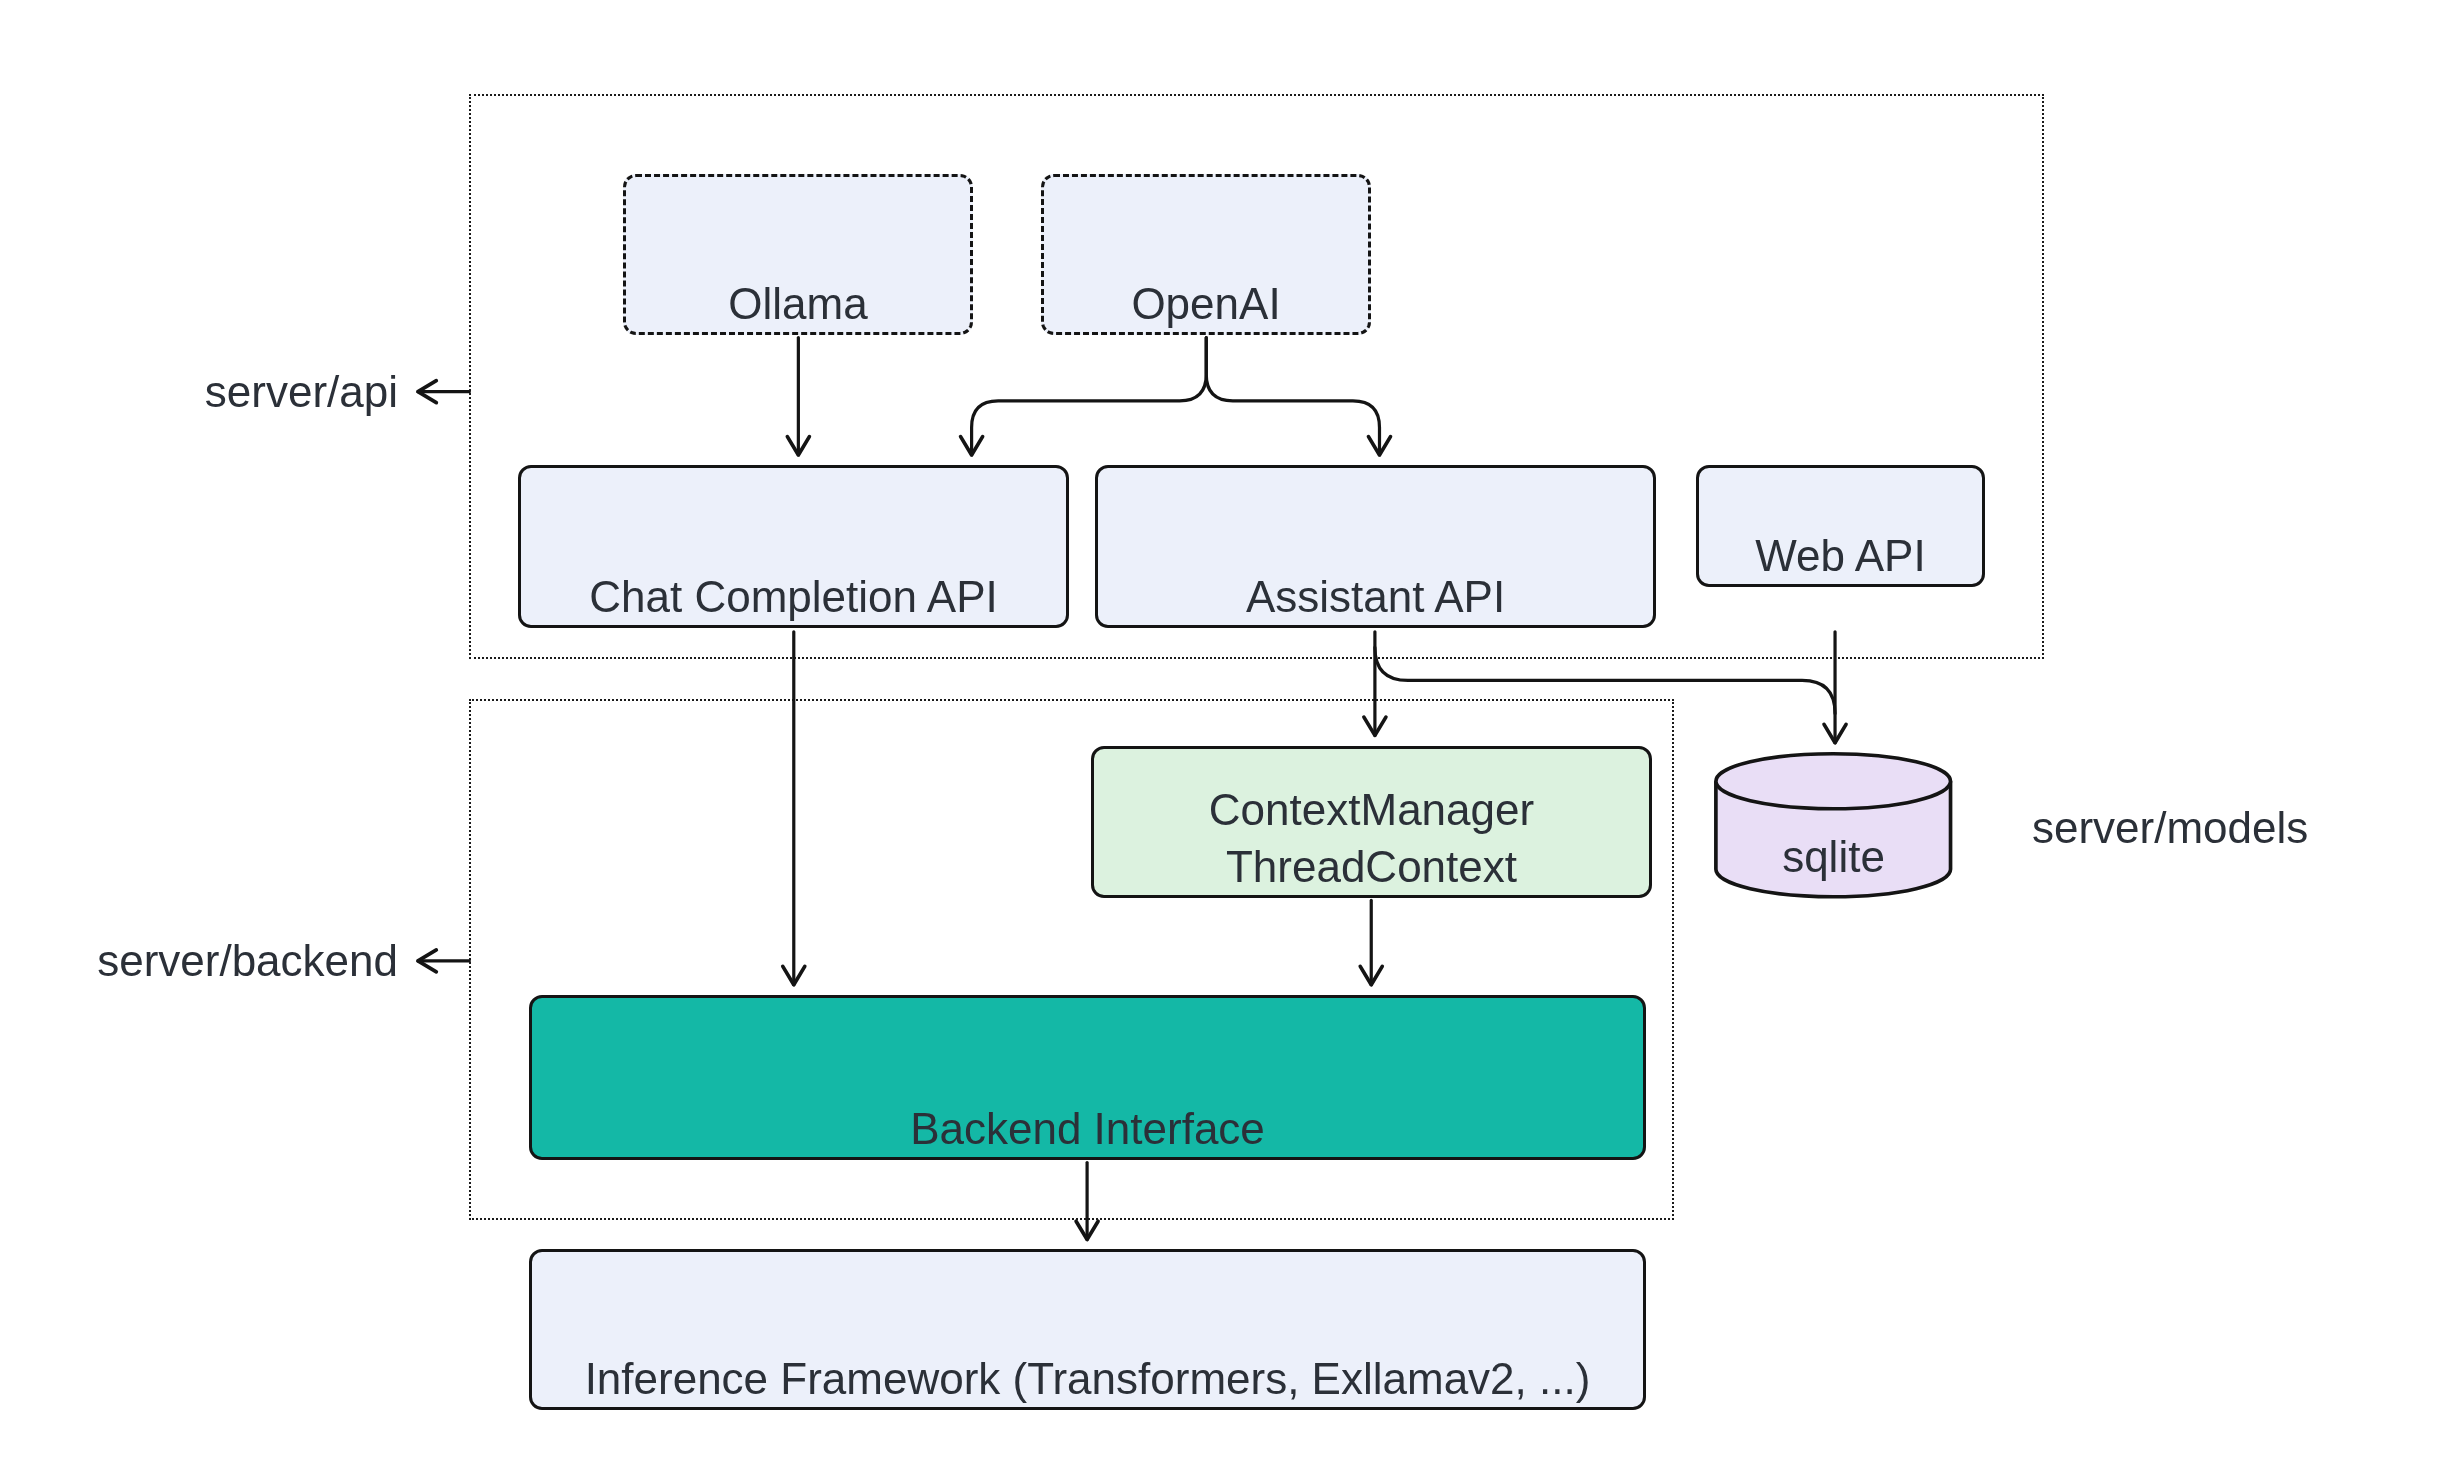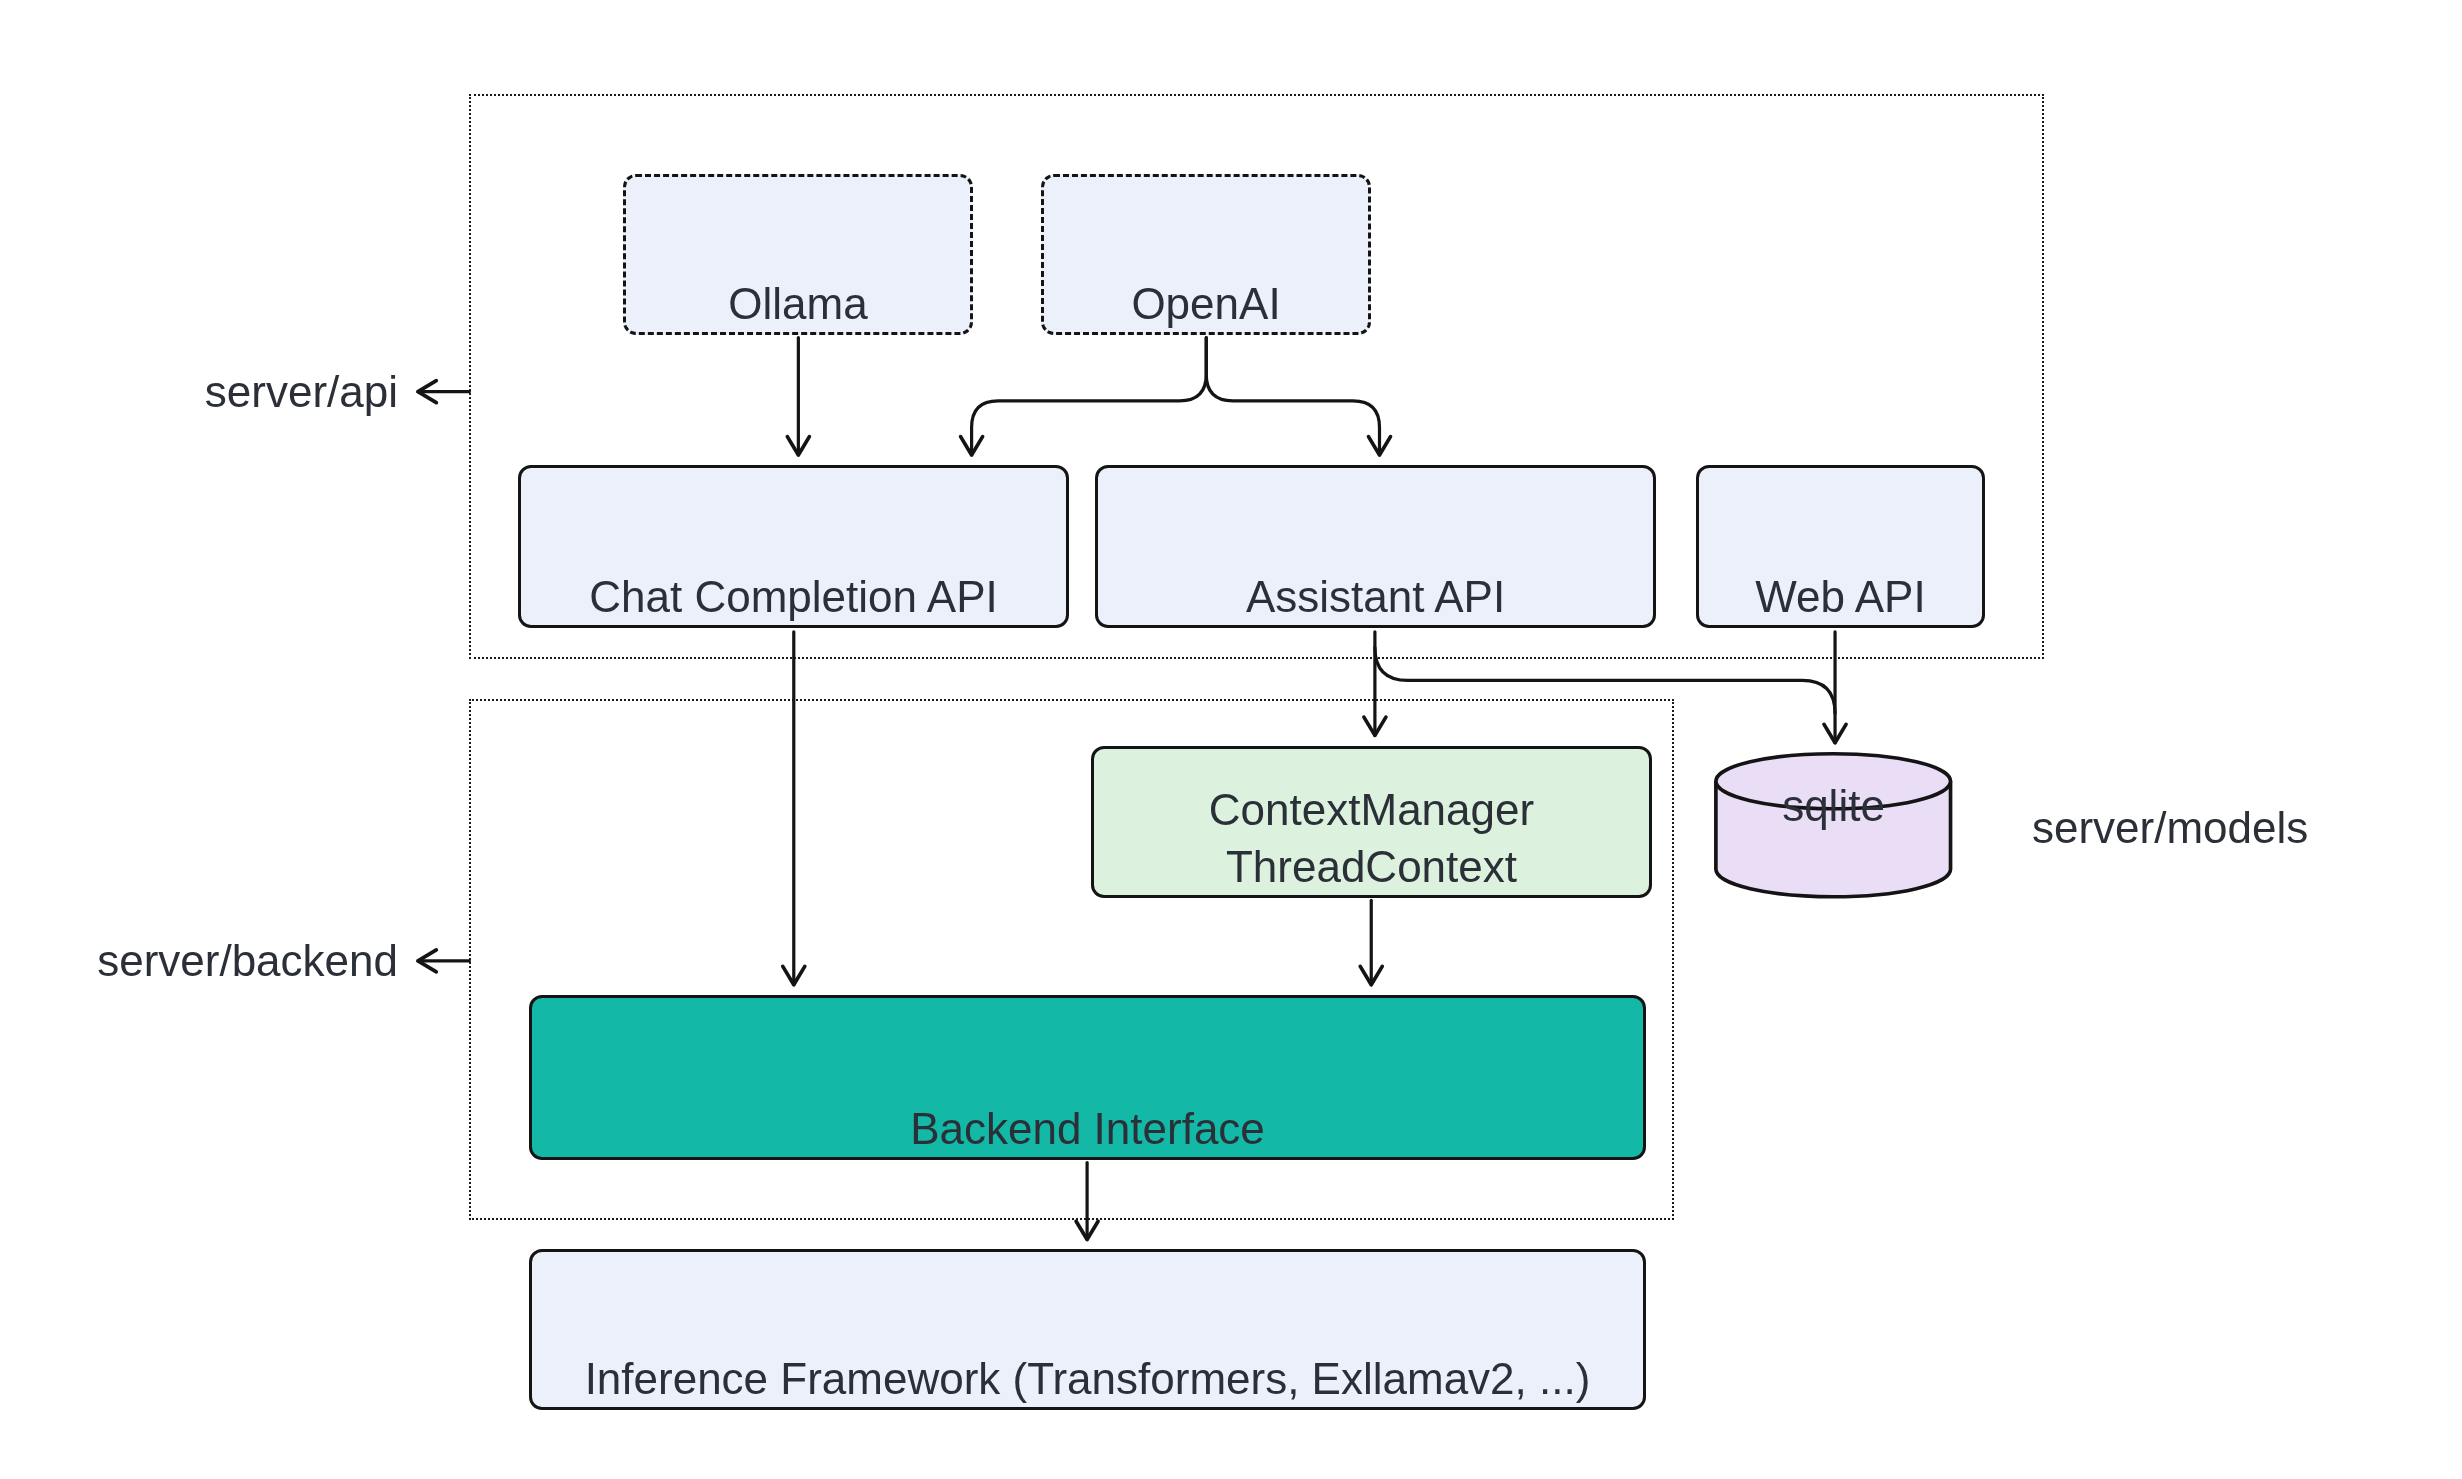--- a/index.html
+++ b/index.html
@@ -34,21 +34,21 @@
   .fill-yellow{background:#14b8a6;}
   .outside-label{
     position:absolute;
     font-size:44px;
     color:#2b3038;
     white-space:nowrap;
     display:flex;align-items:center;
   }
   .cyl-label{
     position:absolute;
-    display:flex;align-items:flex-start;justify-content:center;
+    display:flex;align-items:flex-end;justify-content:center;
     font-size:44px;color:#2b3038;
   }
 </style>
 </head>
 <body>
 
 <div class="stage">
 
   <div class="group-box" style="left:469px;top:94px;width:1571px;height:561px;"></div>
   <div class="group-box" style="left:469px;top:699px;width:1201px;height:517px;"></div>
@@ -85,21 +85,21 @@
   <div class="node dashed fill-blue" style="left:1041px;top:174px;width:330px;height:161px;">
     <span>OpenAI</span>
   </div>
 
   <div class="node fill-blue" style="left:518px;top:465px;width:551px;height:163px;">
     <span>Chat Completion API</span>
   </div>
   <div class="node fill-blue" style="left:1095px;top:465px;width:561px;height:163px;">
     <span>Assistant API</span>
   </div>
-  <div class="node fill-blue" style="left:1696px;top:465px;width:289px;height:163px;">
+  <div class="node fill-blue" style="left:1696px;top:465px;width:289px;height:122px;">
     <span>Web API</span>
   </div>
 
   <div class="node fill-green" style="left:1091px;top:746px;width:561px;height:152px;">
     <span>
       <span>ContextManager</span><br>
       <span>ThreadContext</span>
     </span>
   </div>
   <div class="node fill-yellow" style="left:529px;top:995px;width:1117px;height:165px;">

